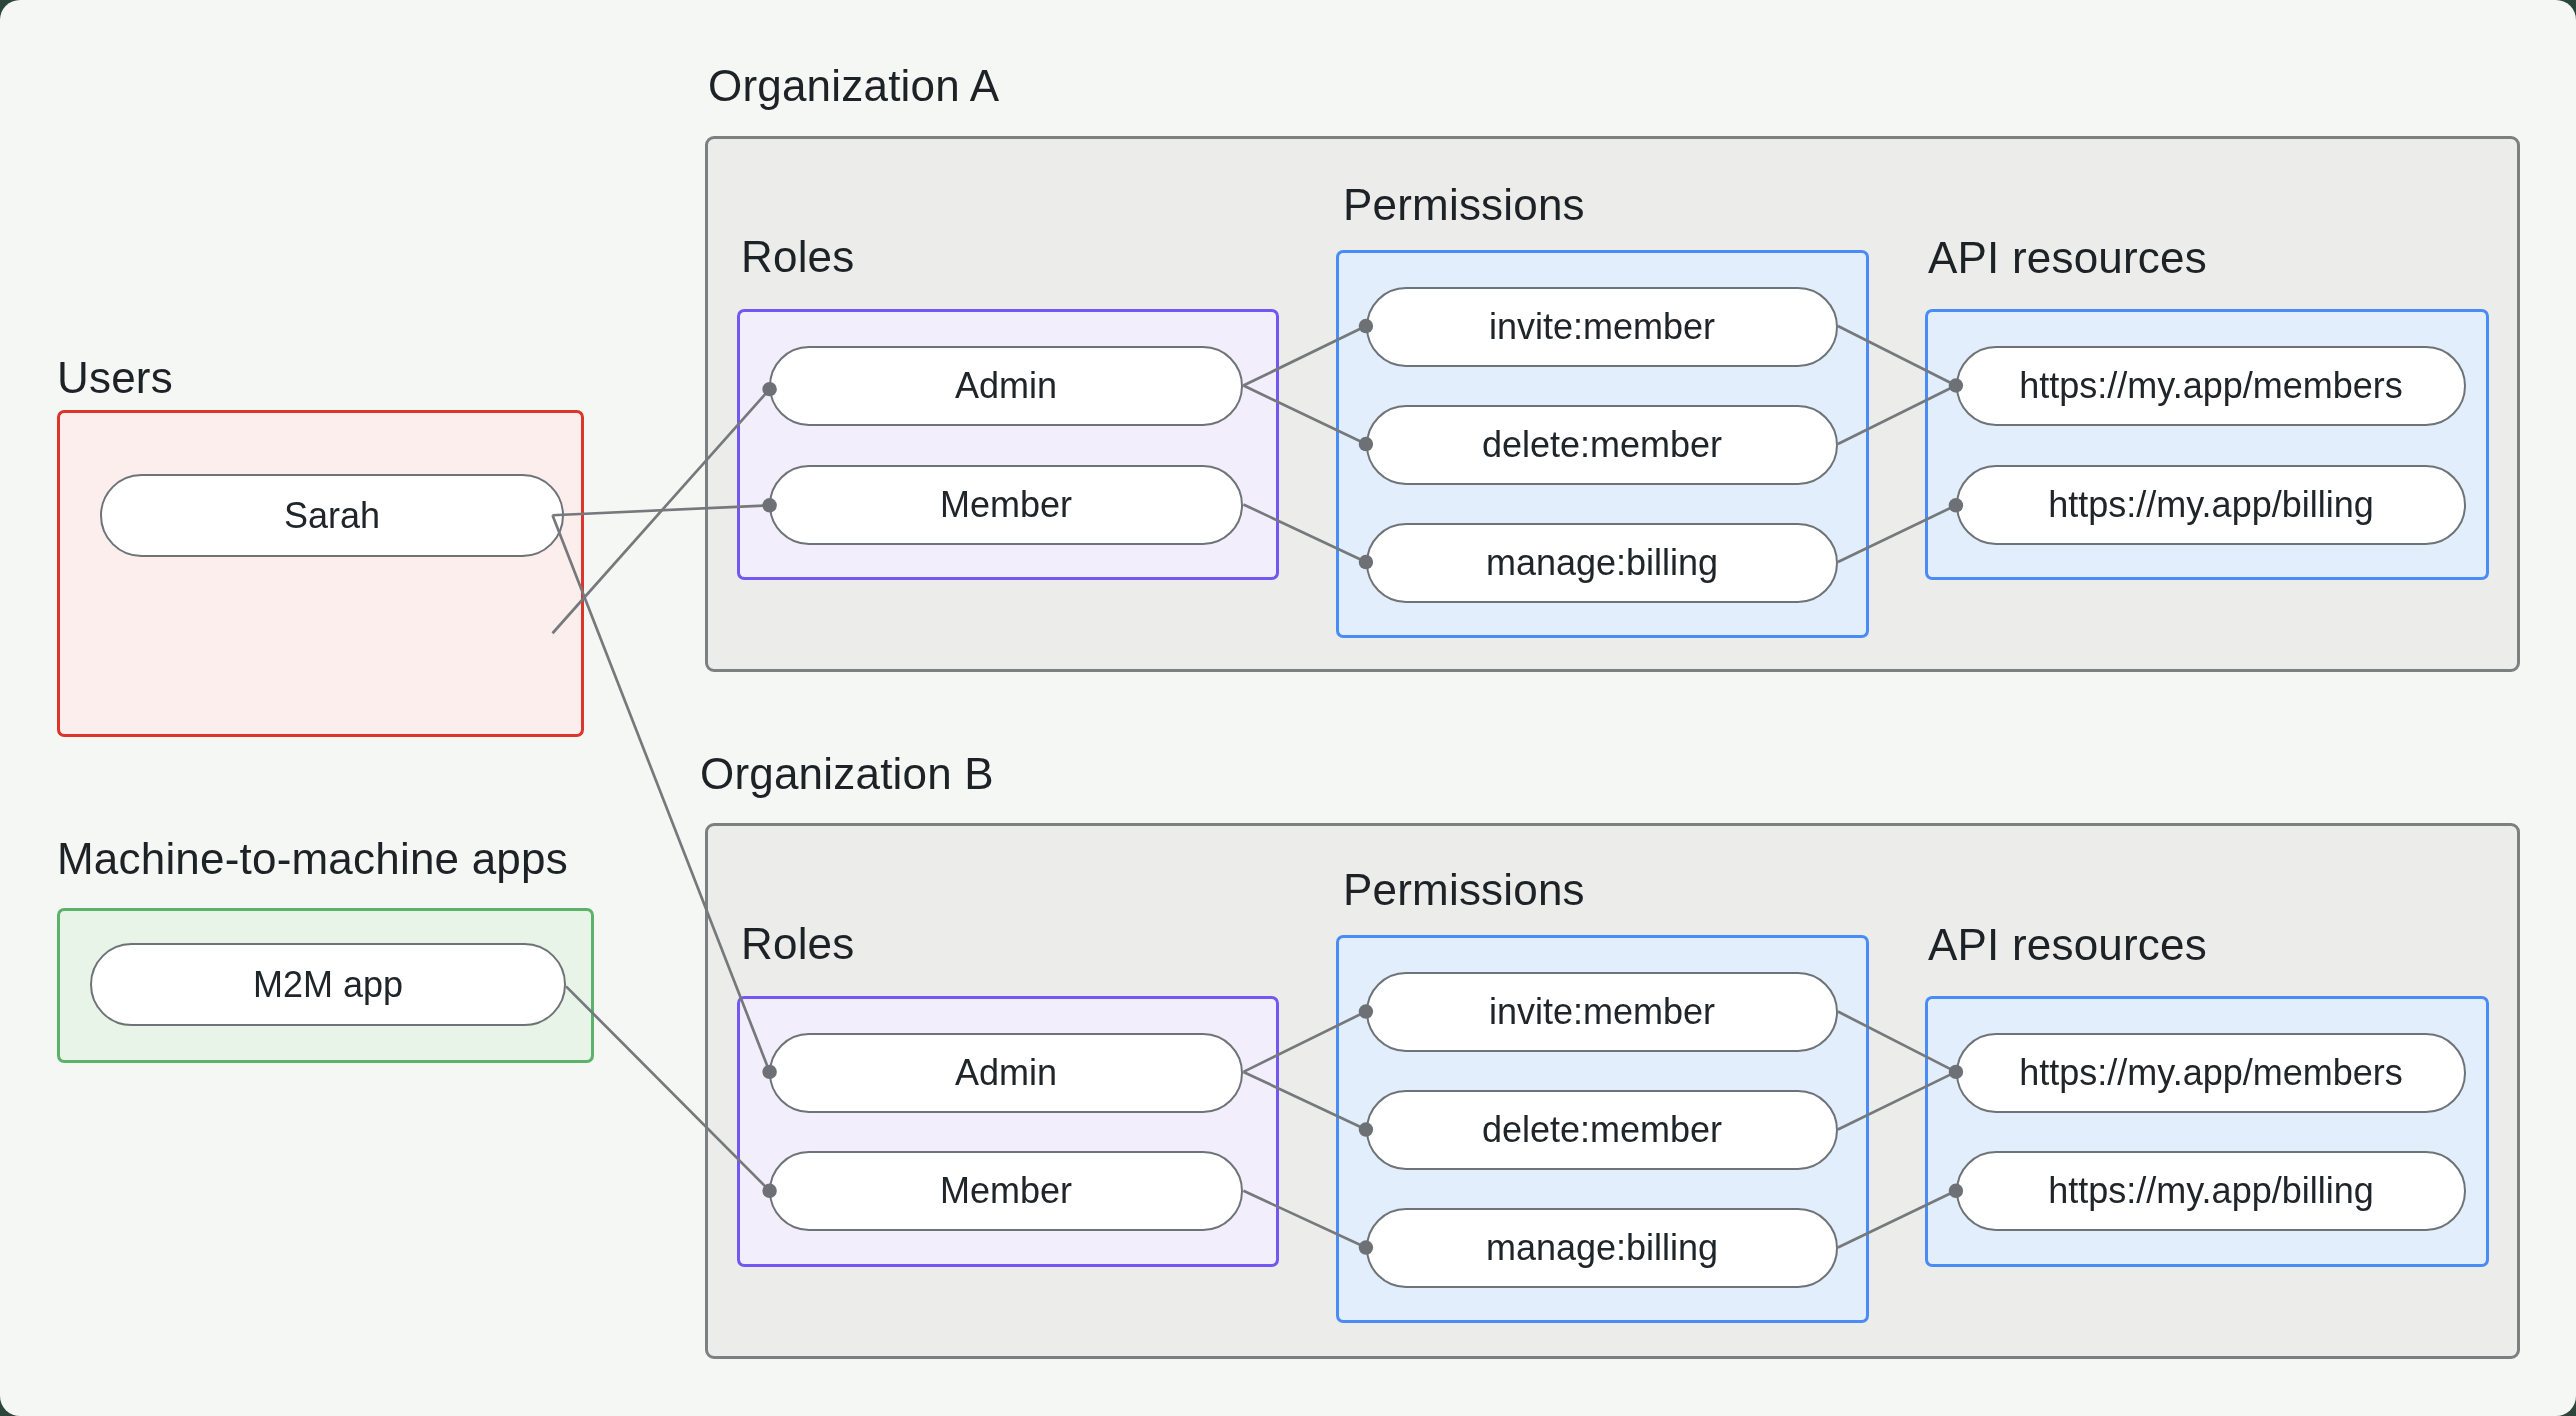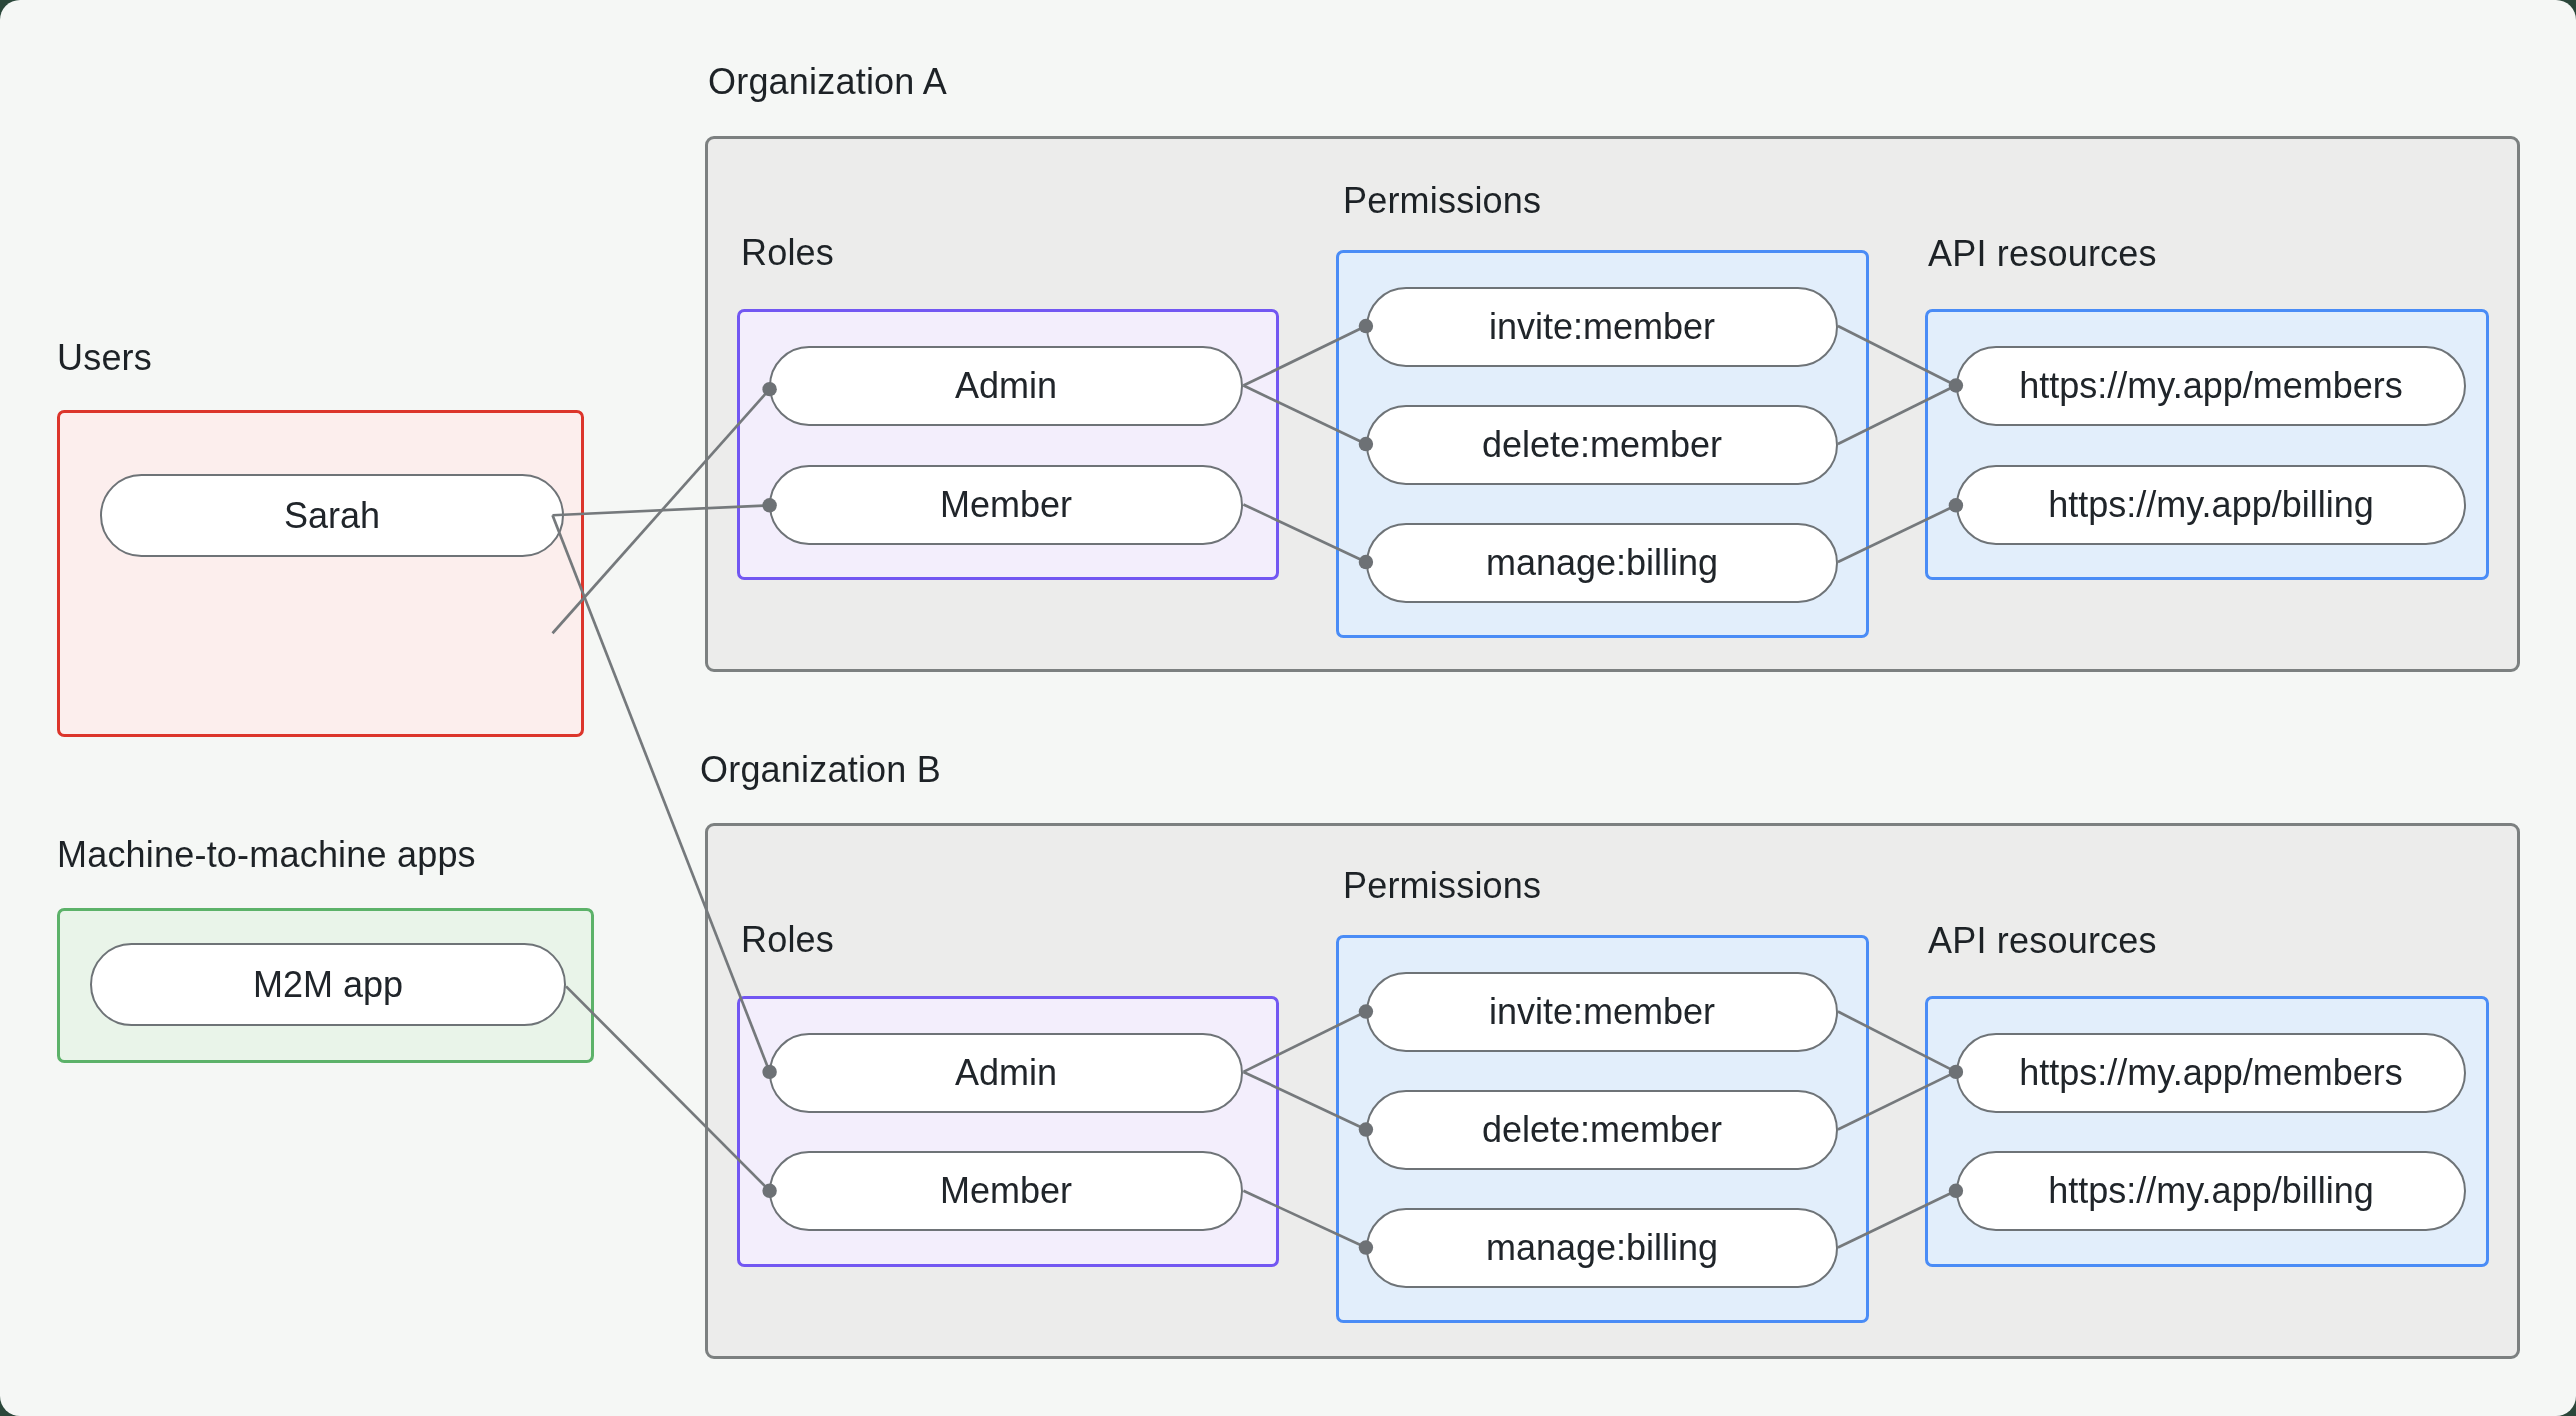--- a/index.html
+++ b/index.html
@@ -6,21 +6,21 @@
   body{
     background:#2b473a;
     font-family:"Liberation Sans","DejaVu Sans",sans-serif;
     width:2576px;height:1416px;overflow:hidden;
   }
   .canvas{
     position:relative;width:2576px;height:1416px;
     background:#f5f7f5;border-radius:20px;overflow:hidden;
   }
   .group-label{
-    position:absolute;font-size:36px;line-height:1.05;color:#1d2226;
+    position:absolute;font-size:44px;line-height:1.05;color:#1d2226;
     white-space:nowrap;letter-spacing:0.2px;
   }
   .box{position:absolute;box-sizing:border-box;border-radius:7.2px;}
   .box.org{border:3.6px solid #7c8080;background:#ececeb;border-radius:9px;}
   .box.red{border:3.6px solid #dc352b;background:#fceeed;}
   .box.green{border:3.6px solid #5cb269;background:#e9f4e9;}
   .box.purple{border:3.6px solid #7257f2;background:#f3eefc;}
   .box.blue{border:3.6px solid #4a8cf6;background:#e2eefb;}
   .pill{
     position:absolute;box-sizing:border-box;background:#ffffff;
@@ -33,21 +33,21 @@
   svg.edges circle{fill:#6d7175;}
   .pill{z-index:4;}
   .box{z-index:2;}
   .group-label{z-index:3;}
 </style>
 </head>
 <body>
 
 <div class="canvas">
 
-  <div class="group-label" style="left:57px;top:339px">Users</div>
+  <div class="group-label" style="left:57px;top:355px">Users</div>
   <div class="box red" style="left:57px;top:410px;width:527px;height:327px"></div>
   <div class="pill" style="left:100px;top:474px;width:464px;height:83px">Sarah</div>
 
   <div class="group-label" style="left:57px;top:836px">Machine-to-machine apps</div>
   <div class="box green" style="left:57px;top:908px;width:537px;height:155px"></div>
   <div class="pill" style="left:90px;top:943px;width:476px;height:83px">M2M app</div>
 
   <div class="group-label" style="left:708px;top:63px">Organization A</div>
   <div class="box org" style="left:705px;top:136px;width:1815px;height:536px"></div>
 

